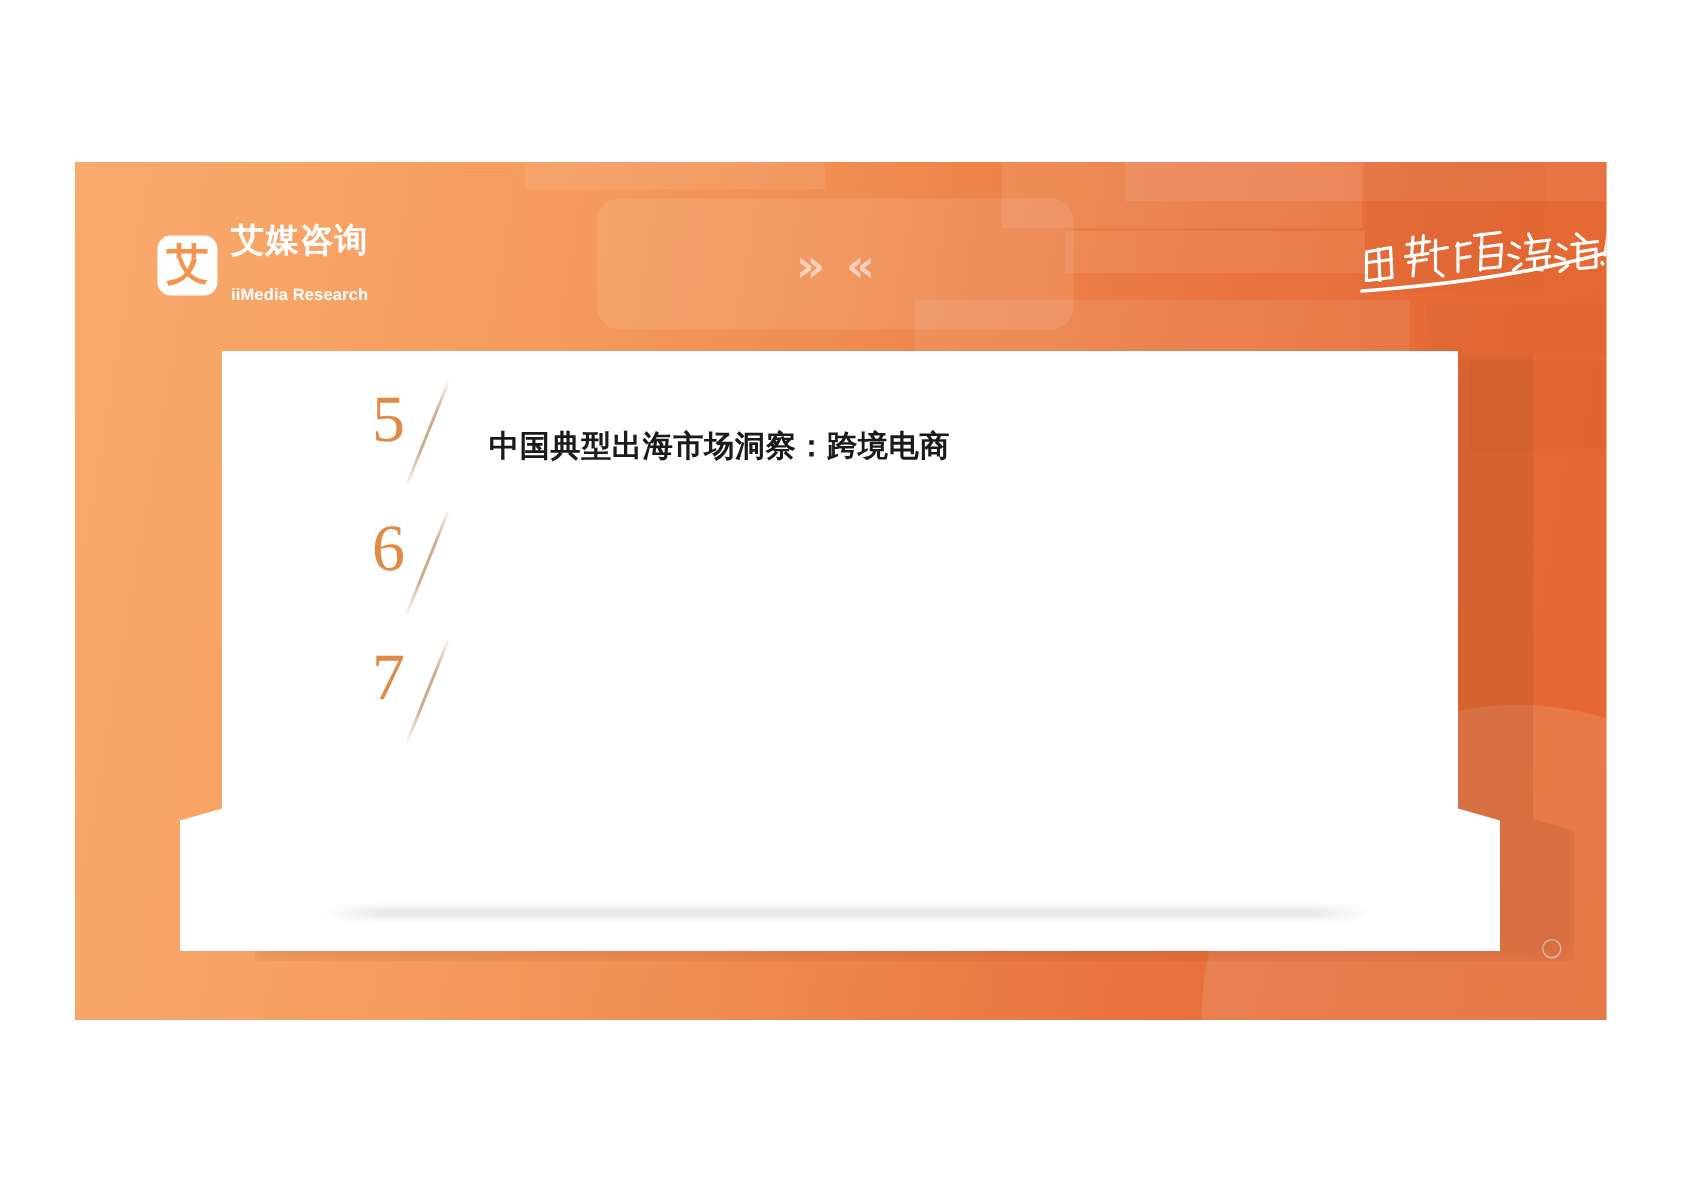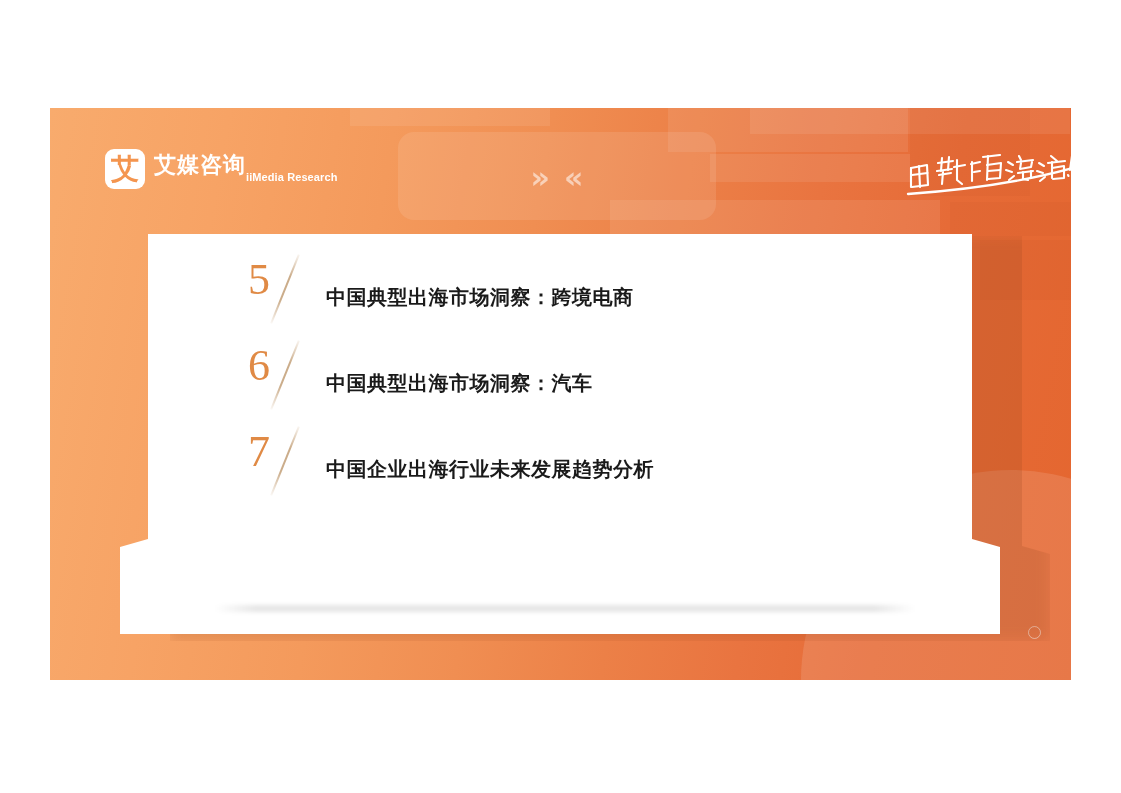--- a/index.html
+++ b/index.html
@@ -98,21 +98,21 @@
     flex: 0 0 auto;
   }
   .logo-mark-glyph {
     font-size: 28px;
     line-height: 1;
     font-weight: 700;
     color: #f4954f;
     font-family: "DejaVu Sans", sans-serif;
     margin-top: -1px;
   }
-  .logo-words { display: flex; flex-direction: row; }
+  .logo-words { display: flex; flex-direction: column; }
   .logo-cn {
     color: #ffffff;
     font-size: 22px;
     font-weight: 700;
     letter-spacing: 1px;
     line-height: 1.08;
     font-family: "DejaVu Sans", sans-serif;
   }
   .logo-en {
     color: #ffffff;
@@ -369,27 +369,25 @@
 
       <div class="toc-item">
         <span class="toc-num">5</span>
         <span class="toc-slash"></span>
         <span class="toc-label">中国典型出海市场洞察：跨境电商</span>
       </div>
 
       <div class="toc-item">
         <span class="toc-num">6</span>
         <span class="toc-slash"></span>
-        <span class="toc-label">中国典型出海市场洞察：汽车</span>
       </div>
 
       <div class="toc-item last">
         <span class="toc-num">7</span>
         <span class="toc-slash"></span>
-        <span class="toc-label">中国企业出海行业未来发展趋势分析</span>
       </div>
 
     </div>
 
     <div class="logo-bottom">
       <div class="logo-mark">
         <span class="logo-mark-glyph">艾</span>
       </div>
       <div class="logo-words">
         <span class="logo-cn">艾媒咨询</span>

